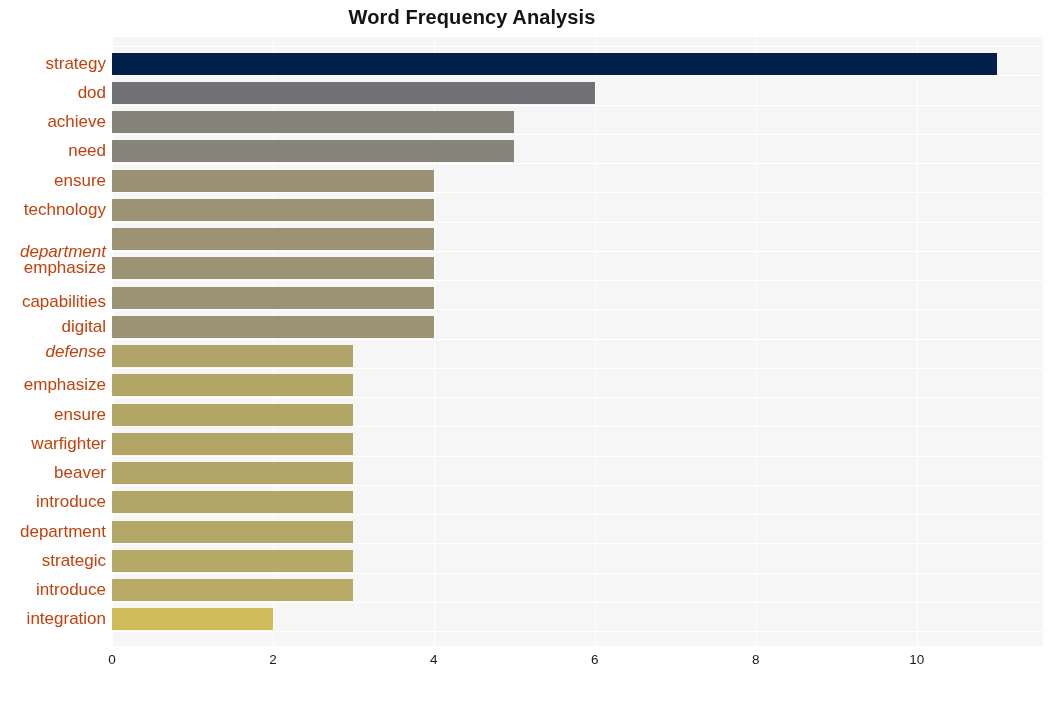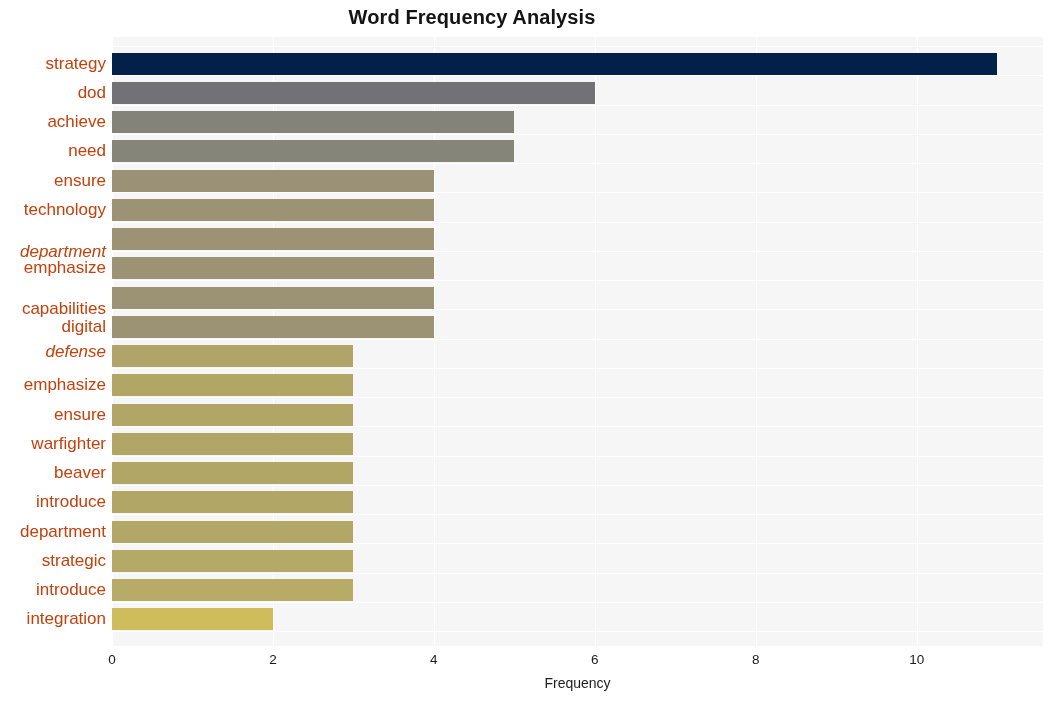--- a/index.html
+++ b/index.html
@@ -123,21 +123,21 @@
 
   <div id="y-axis">
       <div class="ytick" style="top: 18.625px;">strategy</div>
       <div class="ytick" style="top: 47.875px;">dod</div>
       <div class="ytick" style="top: 77.125px;">achieve</div>
       <div class="ytick" style="top: 106.375px;">need</div>
       <div class="ytick" style="top: 135.625px;">ensure</div>
       <div class="ytick" style="top: 164.875px;">technology</div>
       <div class="ytick" style="top: 207px; font-style: italic;">department</div>
       <div class="ytick" style="top: 223.375px;">emphasize</div>
-      <div class="ytick" style="top: 264px;">capabilities</div>
+      <div class="ytick" style="top: 257px;">capabilities</div>
       <div class="ytick" style="top: 281.875px;">digital</div>
       <div class="ytick" style="top: 307px; font-style: italic;">defense</div>
       <div class="ytick" style="top: 340.375px;">emphasize</div>
       <div class="ytick" style="top: 369.625px;">ensure</div>
       <div class="ytick" style="top: 398.875px;">warfighter</div>
       <div class="ytick" style="top: 428.125px;">beaver</div>
       <div class="ytick" style="top: 457.375px;">introduce</div>
       <div class="ytick" style="top: 486.625px;">department</div>
       <div class="ytick" style="top: 515.875px;">strategic</div>
       <div class="ytick" style="top: 545.125px;">introduce</div>
@@ -202,15 +202,14 @@
 
   <div id="x-axis">
       <div class="xtick" style="left: 0px;">0</div>
       <div class="xtick" style="left: 160.933px;">2</div>
       <div class="xtick" style="left: 321.867px;">4</div>
       <div class="xtick" style="left: 482.8px;">6</div>
       <div class="xtick" style="left: 643.734px;">8</div>
       <div class="xtick" style="left: 804.667px;">10</div>
     </div>
 
-  <div id="x-axis-label">Frequency</div>
 
 </div>
 
 </body></html>

